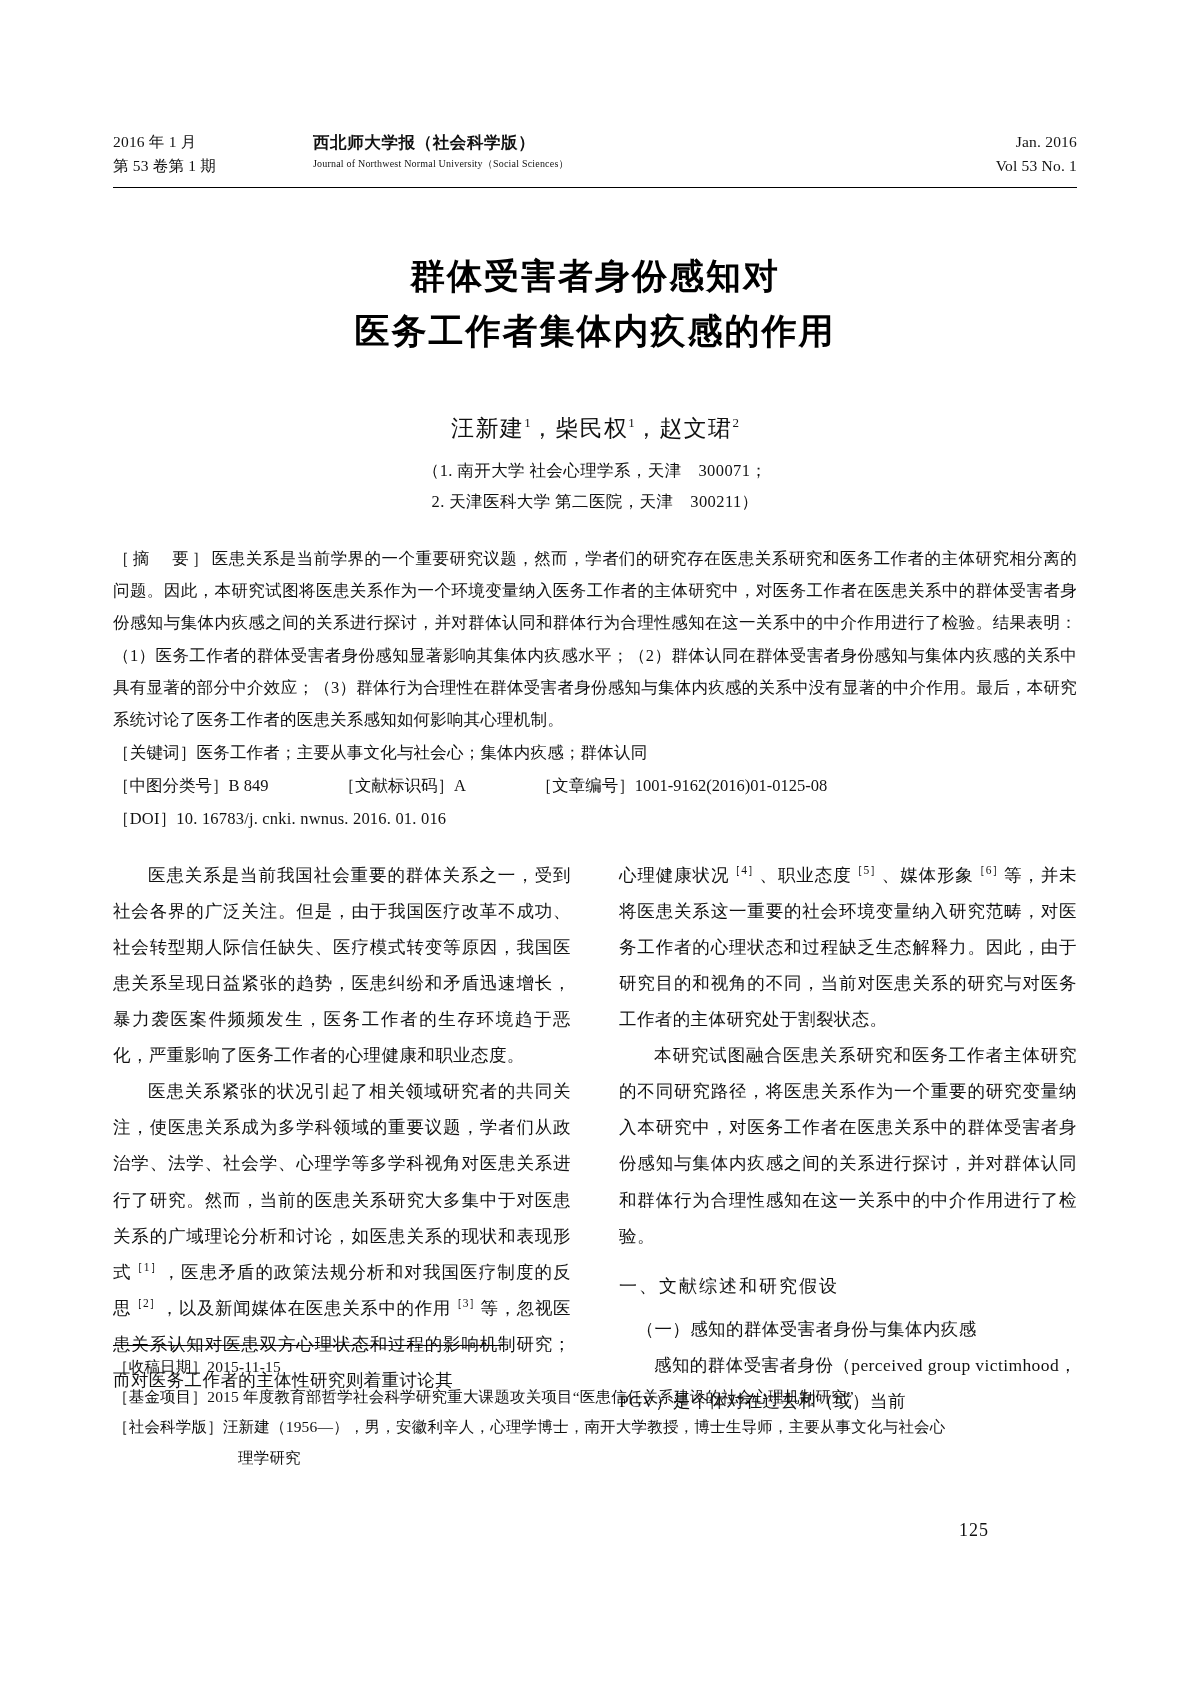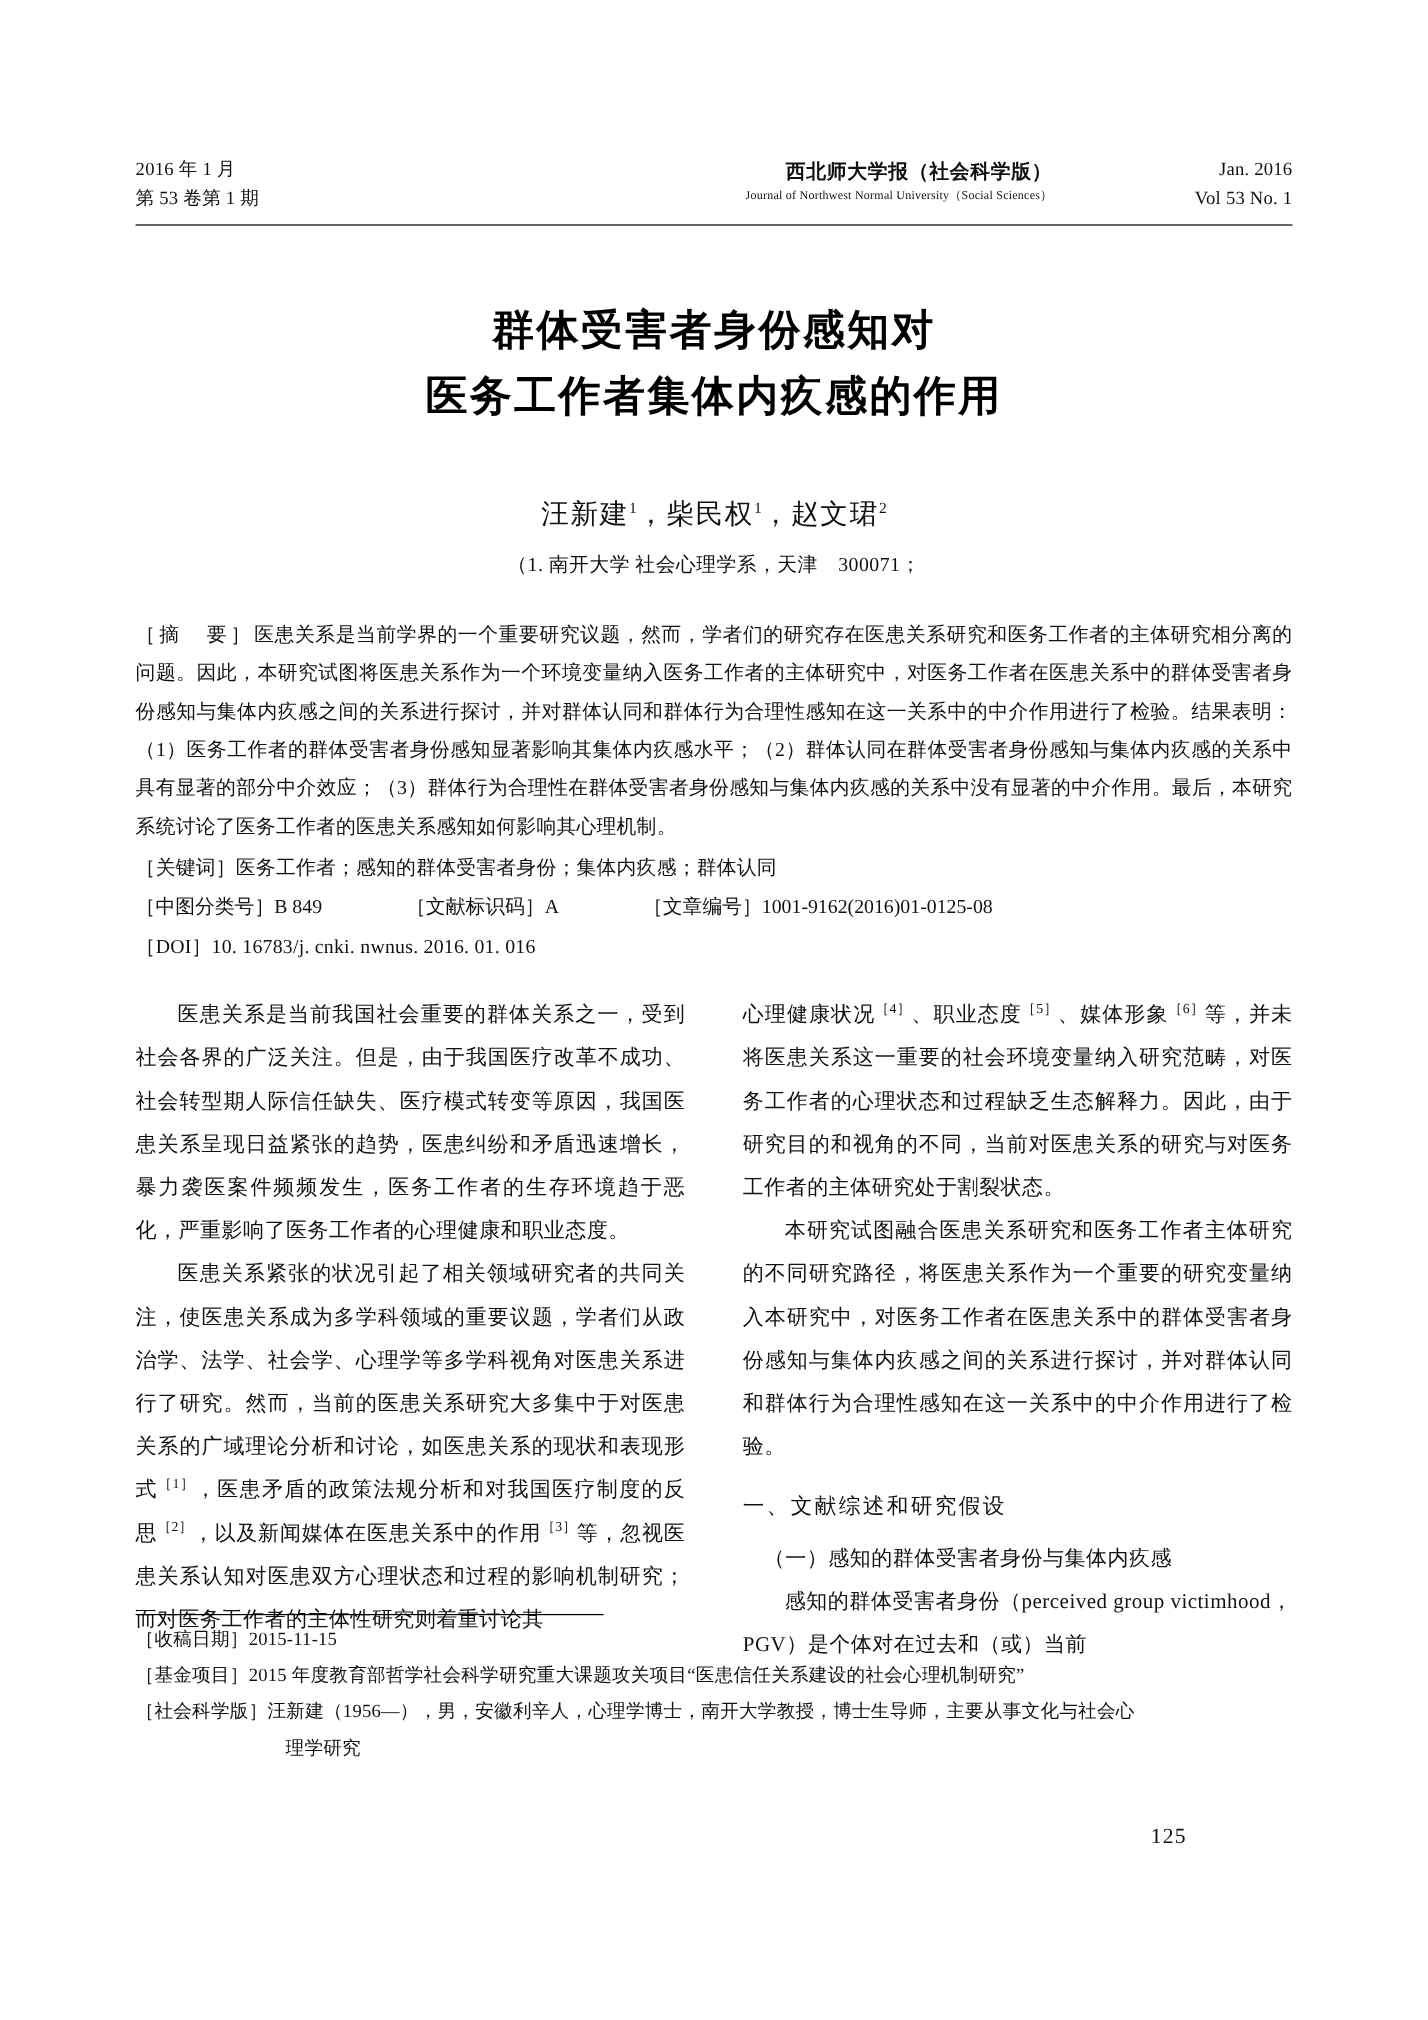--- a/index.html
+++ b/index.html
@@ -39,21 +39,21 @@
     letter-spacing: 0.2px;
   }
   .runhead .side {
     width: 200px;
   }
   .runhead .side.right {
     text-align: right;
   }
   .runhead .center {
     flex: 1;
-    text-align: right;
+    text-align: left;
   }
   .runhead .center .j-cn {
     font-weight: bold;
     font-size: 16.5px;
     letter-spacing: 0.6px;
   }
   .runhead .center .j-en {
     font-size: 10px;
     letter-spacing: 0.2px;
   }
@@ -199,27 +199,28 @@
     <div class="rule"></div>
 
     <div class="title">
       <div>群体受害者身份感知对</div>
       <div>医务工作者集体内疚感的作用</div>
     </div>
 
     <div class="authors">汪新建<sup>1</sup>，柴民权<sup>1</sup>，赵文珺<sup>2</sup></div>
     <div class="affil">
       <div>（1. 南开大学 社会心理学系，天津　300071；</div>
+      <div>2. 天津医科大学 第二医院，天津　300211）</div>
     </div>
 
     <div class="abstract">
       <div class="abs-body"><span class="lead">［摘　要］</span><span>医患关系是当前学界的一个重要研究议题，然而，学者们的研究存在医患关系研究和医务工作者的主体研究相分离的问题。因此，本研究试图将医患关系作为一个环境变量纳入医务工作者的主体研究中，对医务工作者在医患关系中的群体受害者身份感知与集体内疚感之间的关系进行探讨，并对群体认同和群体行为合理性感知在这一关系中的中介作用进行了检验。结果表明：（1）医务工作者的群体受害者身份感知显著影响其集体内疚感水平；（2）群体认同在群体受害者身份感知与集体内疚感的关系中具有显著的部分中介效应；（3）群体行为合理性在群体受害者身份感知与集体内疚感的关系中没有显著的中介作用。最后，本研究系统讨论了医务工作者的医患关系感知如何影响其心理机制。</span></div>
     </div>
 
-    <div class="kw"><span>［关键词］</span><span>医务工作者；感知的群体受害者身份；集体内疚感；群体认同</span></div>
+    <div class="kw"><span>［关键词］</span><span>医务工作者；主要从事文化与社会心；集体内疚感；群体认同</span></div>
 
     <div class="meta-row">
       <div class="cell"><span>［中图分类号］</span><span>B 849</span></div>
       <div class="cell"><span>［文献标识码］</span><span>A</span></div>
       <div class="cell"><span>［文章编号］</span><span>1001-9162(2016)01-0125-08</span></div>
     </div>
     <div class="meta-line"><span>［DOI］</span><span>10. 16783/j. cnki. nwnus. 2016. 01. 016</span></div>
 
     <div class="cols">
       <div class="col">

